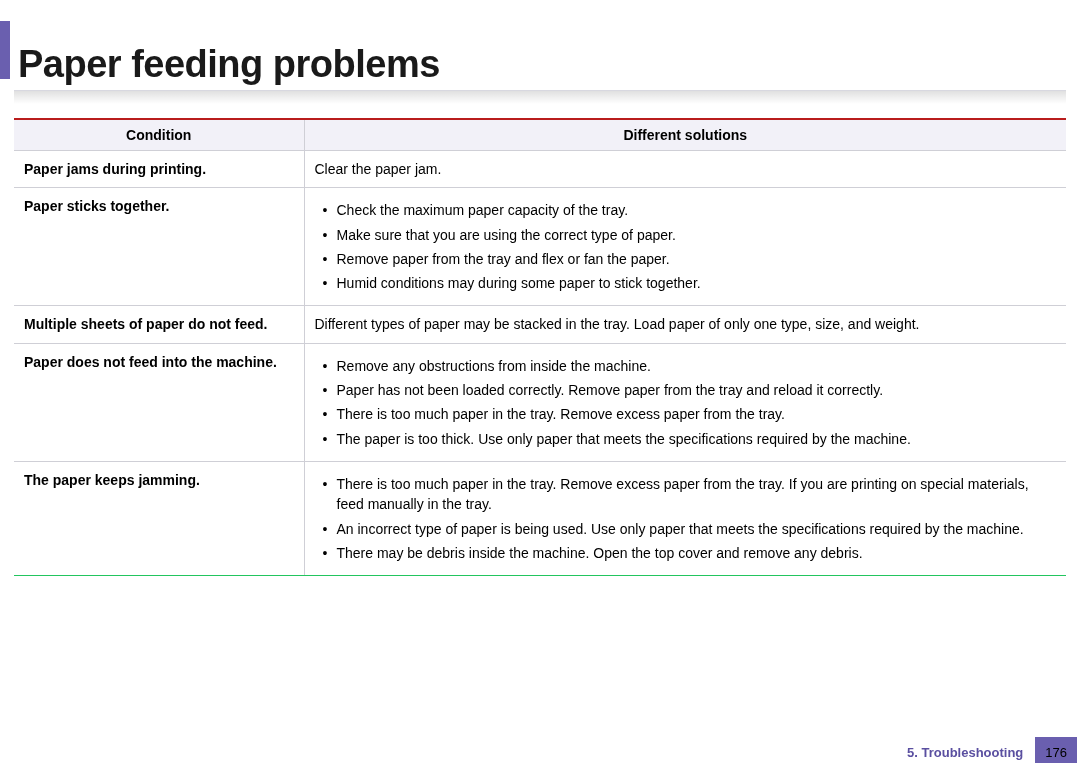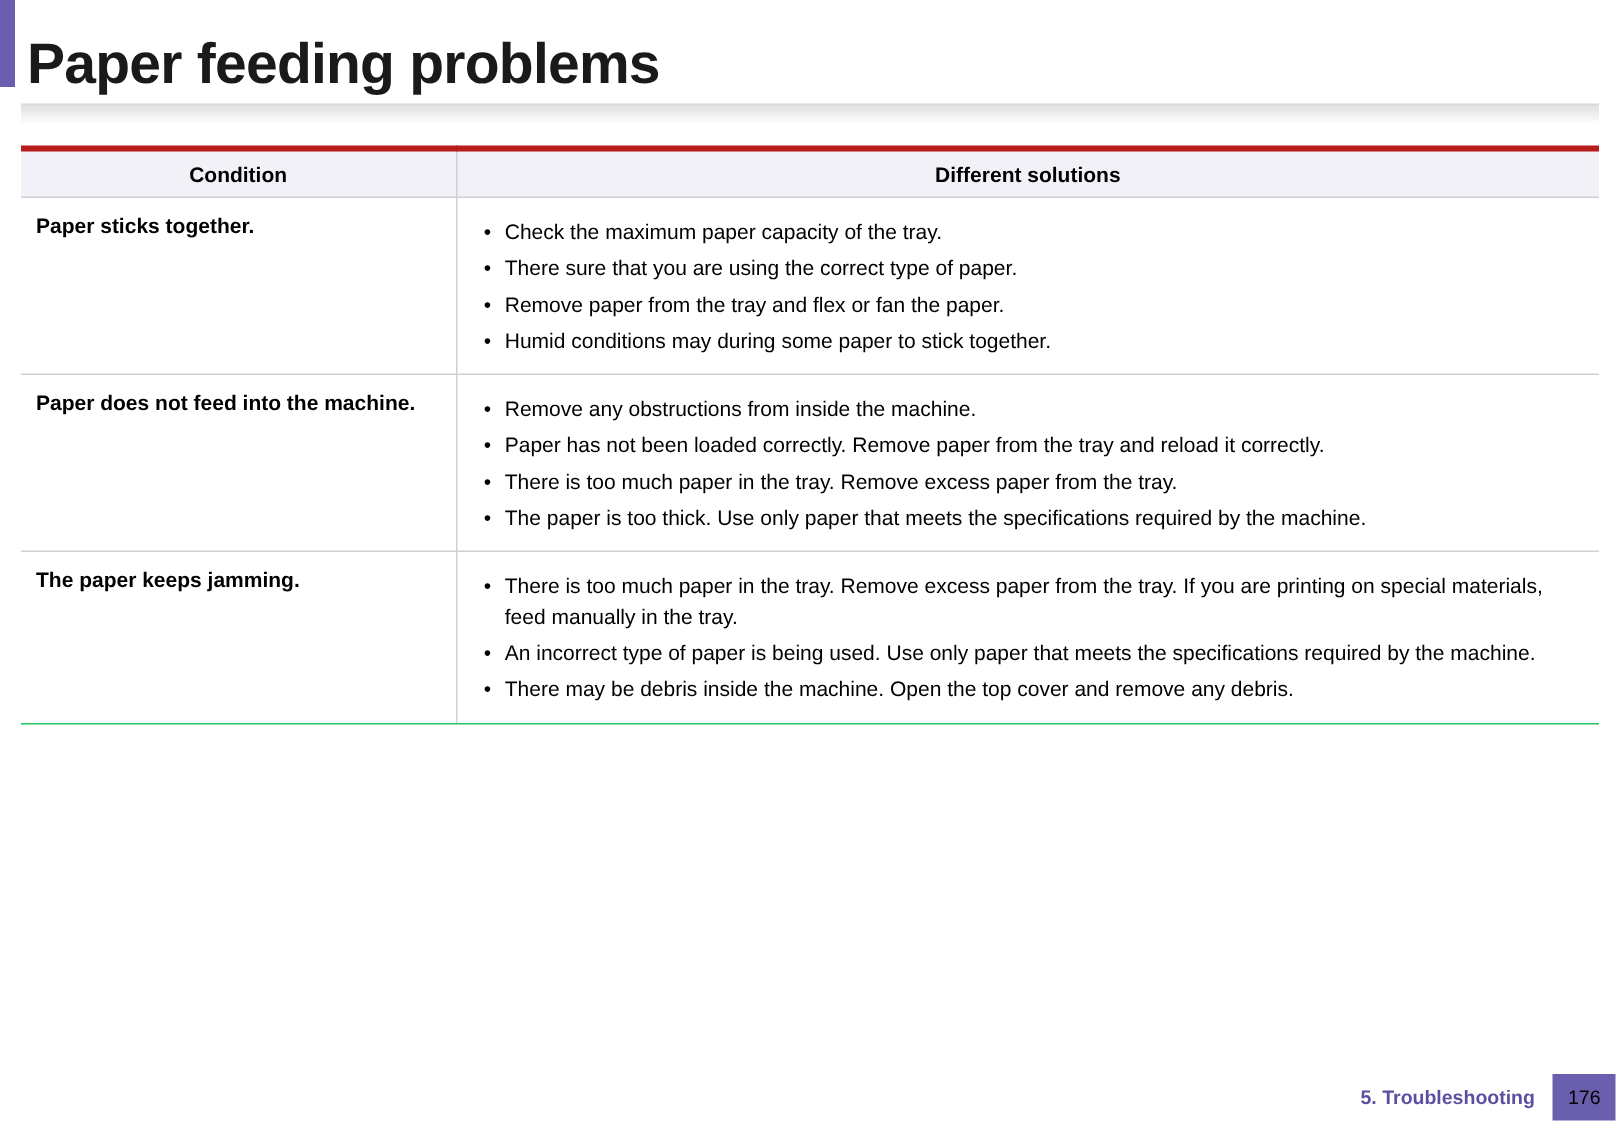--- a/index.html
+++ b/index.html
@@ -1,24 +1,24 @@
 <!DOCTYPE html>
 <html><head>
 <meta charset="utf-8">
 <style>
   * { box-sizing: border-box; margin: 0; padding: 0; }
   html, body { width: 1080px; height: 763px; font-family: "Segoe UI", "Myriad Pro", Arial, sans-serif; background: #fff; color: #000; }
   .page { position: relative; width: 1080px; height: 763px; }
-  .title-bar { position: relative; padding: 22px 0 0 0; }
+  .title-bar { position: relative; padding: 22px 0 0 0; margin-top: 21px; }
   .title-accent { position: absolute; left: 0; top: 0; width: 10px; height: 58px; background: #6a5faf; }
   h1 { font-size: 38px; font-weight: 700; letter-spacing: -0.5px; padding-left: 18px; color: #1a1a1a; }
   .shadow-rule { height: 14px; margin: 4px 14px 14px 14px; background: linear-gradient(to bottom, rgba(0,0,0,0.12), rgba(0,0,0,0)); border-top: 1px solid #d8d8e0; }
   .content { padding: 0 14px; }
   table { width: 100%; border-collapse: collapse; font-size: 14px; }
-  thead { border-top: 4px solid #b91c1c; }
+  thead { border-top: 2px solid #b91c1c; }
   thead th { background: #f2f1f8; font-weight: 700; text-align: center; padding: 7px 8px; border-bottom: 1px solid #cfcfd6; }
   th.cond { width: 290px; border-right: 1px solid #cfcfd6; }
   tbody td { border-bottom: 1px solid #cfcfd6; vertical-align: top; padding: 8px 10px; line-height: 1.45; }
   tbody td.cond { font-weight: 700; border-right: 1px solid #cfcfd6; }
   ul { list-style: none; padding: 0; margin: 4px; }
   li { position: relative; padding-left: 18px; margin: 4px 0; }
   li::before { content: "•"; position: absolute; left: 4px; top: 0; }
   .footer { position: absolute; bottom: 16px; right: 3px; display: flex; align-items: stretch; font-size: 13px; }
   .footer-text { background: #fff; color: #5a4fa0; font-weight: 700; padding: 8px 12px; display: flex; align-items: center; }
   .footer-page { background: #6a5faf; color: #000000; font-weight: 400; padding: 8px 10px; display: flex; align-items: center; }
@@ -38,29 +38,37 @@
   <div class="content">
     <table>
       <thead>
         <tr>
           <th class="cond">Condition</th>
           <th>Different solutions</th>
         </tr>
       </thead>
       <tbody>
         <tr>
+          <td class="cond">Paper jams during printing.</td>
+          <td>Clear the paper jam.</td>
+        </tr>
+        <tr>
           <td class="cond">Paper sticks together.</td>
           <td>
             <ul>
               <li>Check the maximum paper capacity of the tray.</li>
-              <li>There sure that you are using the correct type of paper.</li>
+              <li>Make sure that you are using the correct type of paper.</li>
               <li>Remove paper from the tray and flex or fan the paper.</li>
               <li>Humid conditions may during some paper to stick together.</li>
             </ul>
           </td>
+        </tr>
+        <tr>
+          <td class="cond">Multiple sheets of paper do not feed.</td>
+          <td>Different types of paper may be stacked in the tray. Load paper of only one type, size, and weight.</td>
         </tr>
         <tr>
           <td class="cond">Paper does not feed into the machine.</td>
           <td>
             <ul>
               <li>Remove any obstructions from inside the machine.</li>
               <li>Paper has not been loaded correctly. Remove paper from the tray and reload it correctly.</li>
               <li>There is too much paper in the tray. Remove excess paper from the tray.</li>
               <li>The paper is too thick. Use only paper that meets the specifications required by the machine.</li>
             </ul>

